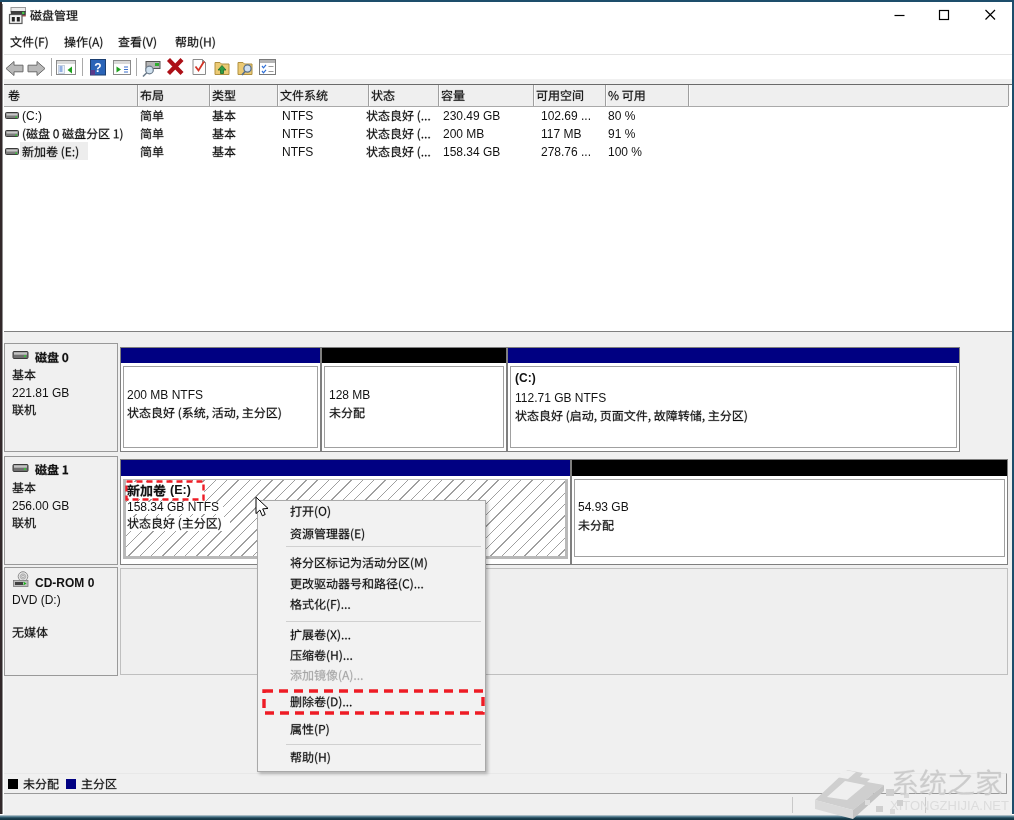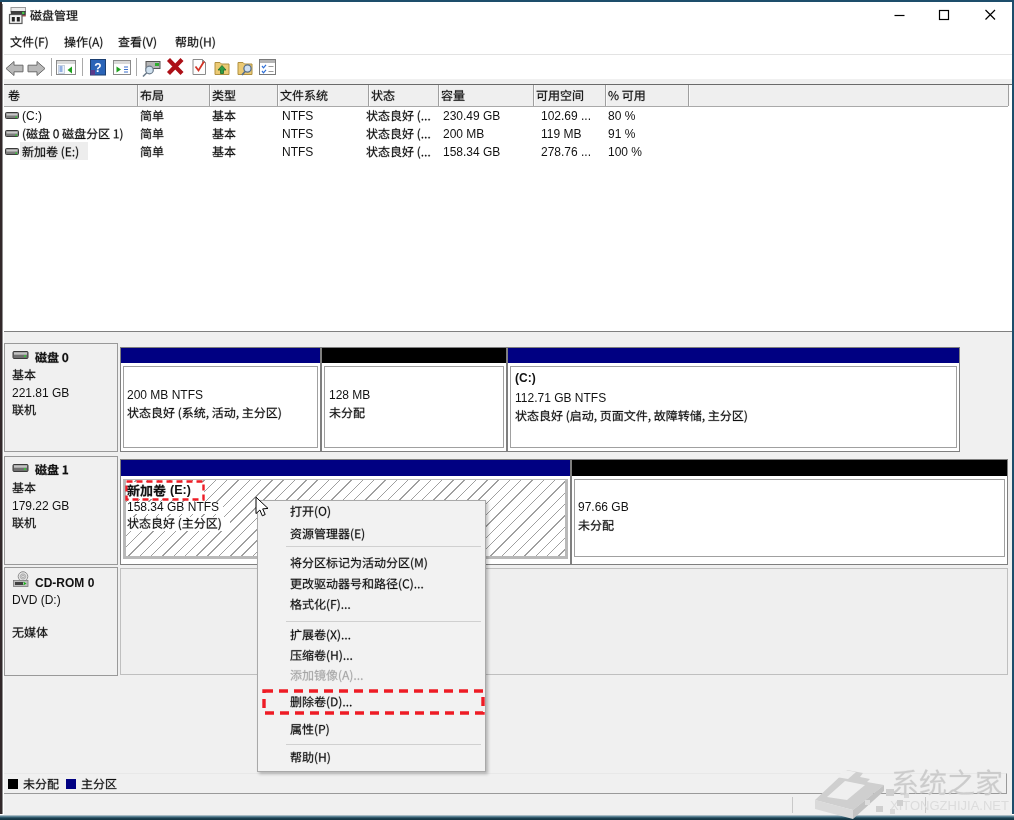--- a/index.html
+++ b/index.html
@@ -38,21 +38,21 @@
     <div class="hdr" style="left:1008px"></div>
     <div class="a" style="left:20px;top:142px;width:68px;height:18px;background:#ededed"></div>
     <div class="a" style="left:4px;top:331px;width:1008px;height:1px;background:#808080"></div>
     <div class="txt" style="left:22px;top:107px">(C:)</div>
     <div class="txt" style="left:282px;top:107px">NTFS</div>
     <div class="txt" style="left:443px;top:107px">230.49 GB</div>
     <div class="txt" style="left:541px;top:107px">102.69 ...</div>
     <div class="txt" style="left:608px;top:107px">80 %</div>
     <div class="txt" style="left:282px;top:125px">NTFS</div>
     <div class="txt" style="left:443px;top:125px">200 MB</div>
-    <div class="txt" style="left:541px;top:125px">119 MB</div>
+    <div class="txt" style="left:541px;top:125px">117 MB</div>
     <div class="txt" style="left:608px;top:125px">91 %</div>
     <div class="txt" style="left:282px;top:143px">NTFS</div>
     <div class="txt" style="left:443px;top:143px">158.34 GB</div>
     <div class="txt" style="left:541px;top:143px">278.76 ...</div>
     <div class="txt" style="left:608px;top:143px">100 %</div>
     <div class="a" style="left:4px;top:332px;width:1008px;height:483px;background:#f0f0f0"></div>
     <div class="a" style="left:4px;top:343px;width:114px;height:109px;background:#f0f0f0;border:1px solid #999"></div>
     <div class="a" style="left:4px;top:456px;width:114px;height:109px;background:#f0f0f0;border:1px solid #999"></div>
     <div class="a" style="left:4px;top:567px;width:114px;height:109px;background:#f0f0f0;border:1px solid #999"></div>
     <div class="cell" style="left:120px;top:347px;width:201px;height:105px">
@@ -78,23 +78,23 @@
     <div class="a" style="left:120px;top:568px;width:888px;height:107px;background:#efefef;border:1px solid #bfbfbf"></div>
     <div class="a" style="left:126px;top:482px;width:78px;height:17px;background:#fff"></div>
     <div class="a" style="left:126px;top:502px;width:97px;height:12px;background:#fff"></div>
     <div class="a" style="left:126px;top:517px;width:104px;height:14px;background:#fff"></div>
     <div class="txt b" style="left:170px;top:481px;font-size:12.5px">(E:)</div>
     <div class="txt" style="left:127px;top:386px">200 MB NTFS</div>
     <div class="txt" style="left:329px;top:386px">128 MB</div>
     <div class="txt b" style="left:515px;top:369px">(C:)</div>
     <div class="txt" style="left:515px;top:389px">112.71 GB NTFS</div>
     <div class="txt" style="left:127px;top:498px">158.34 GB NTFS</div>
-    <div class="txt" style="left:578px;top:498px">97.66 GB</div>
+    <div class="txt" style="left:578px;top:498px">54.93 GB</div>
     <div class="txt" style="left:12px;top:384px">221.81 GB</div>
-    <div class="txt" style="left:12px;top:497px">179.22 GB</div>
+    <div class="txt" style="left:12px;top:497px">256.00 GB</div>
     <div class="txt b" style="left:35px;top:574px">CD-ROM 0</div>
     <div class="txt" style="left:12px;top:591px">DVD (D:)</div>
     <div class="a" style="left:4px;top:773px;width:1003px;height:21px;background:#f0f0f0;border-bottom:1px solid #9a9a9a;border-right:1px solid #9a9a9a;border-top:1px solid #e8e8e8"></div>
     <div class="a" style="left:8px;top:779px;width:10px;height:10px;background:#000"></div>
     <div class="a" style="left:66px;top:779px;width:10px;height:10px;background:#000082"></div>
     <div class="a" style="left:792px;top:797px;width:1px;height:16px;background:#c9c9c9"></div>
     <div class="a" style="left:925px;top:797px;width:1px;height:16px;background:#c9c9c9"></div>
     <div class="a" style="left:890px;top:799px;line-height:13px;font-size:13px;letter-spacing:0px;color:#dcdcdc;white-space:nowrap">XITONGZHIJIA.NET</div>
     <div class="a" style="left:257px;top:500px;width:229px;height:272px;background:#f2f2f2;border:1px solid #a9a9a9;box-shadow:2px 2px 3px rgba(0,0,0,.25)"></div>
     <div class="msep" style="top:546px"></div>

